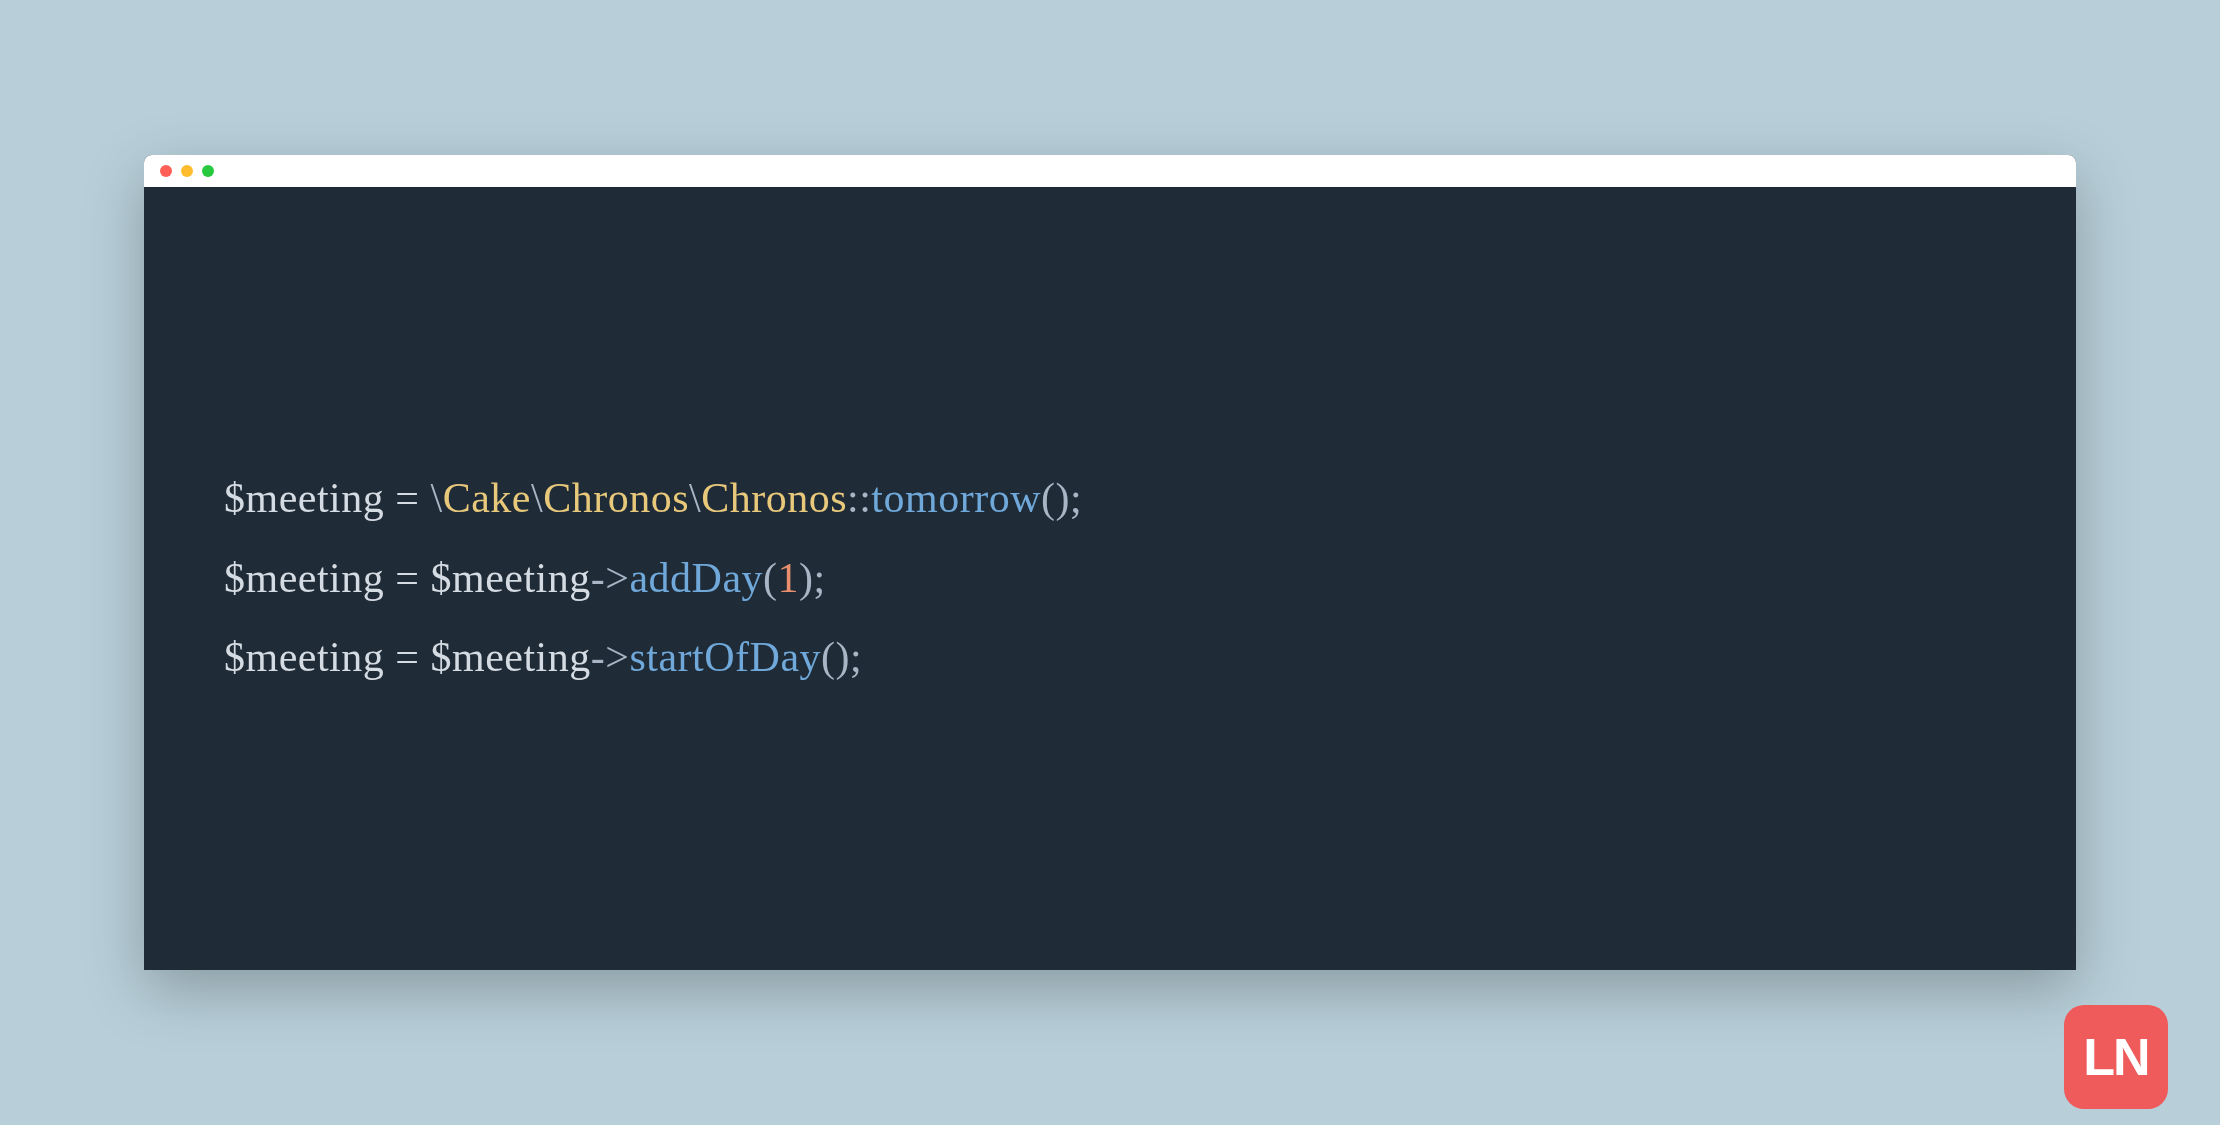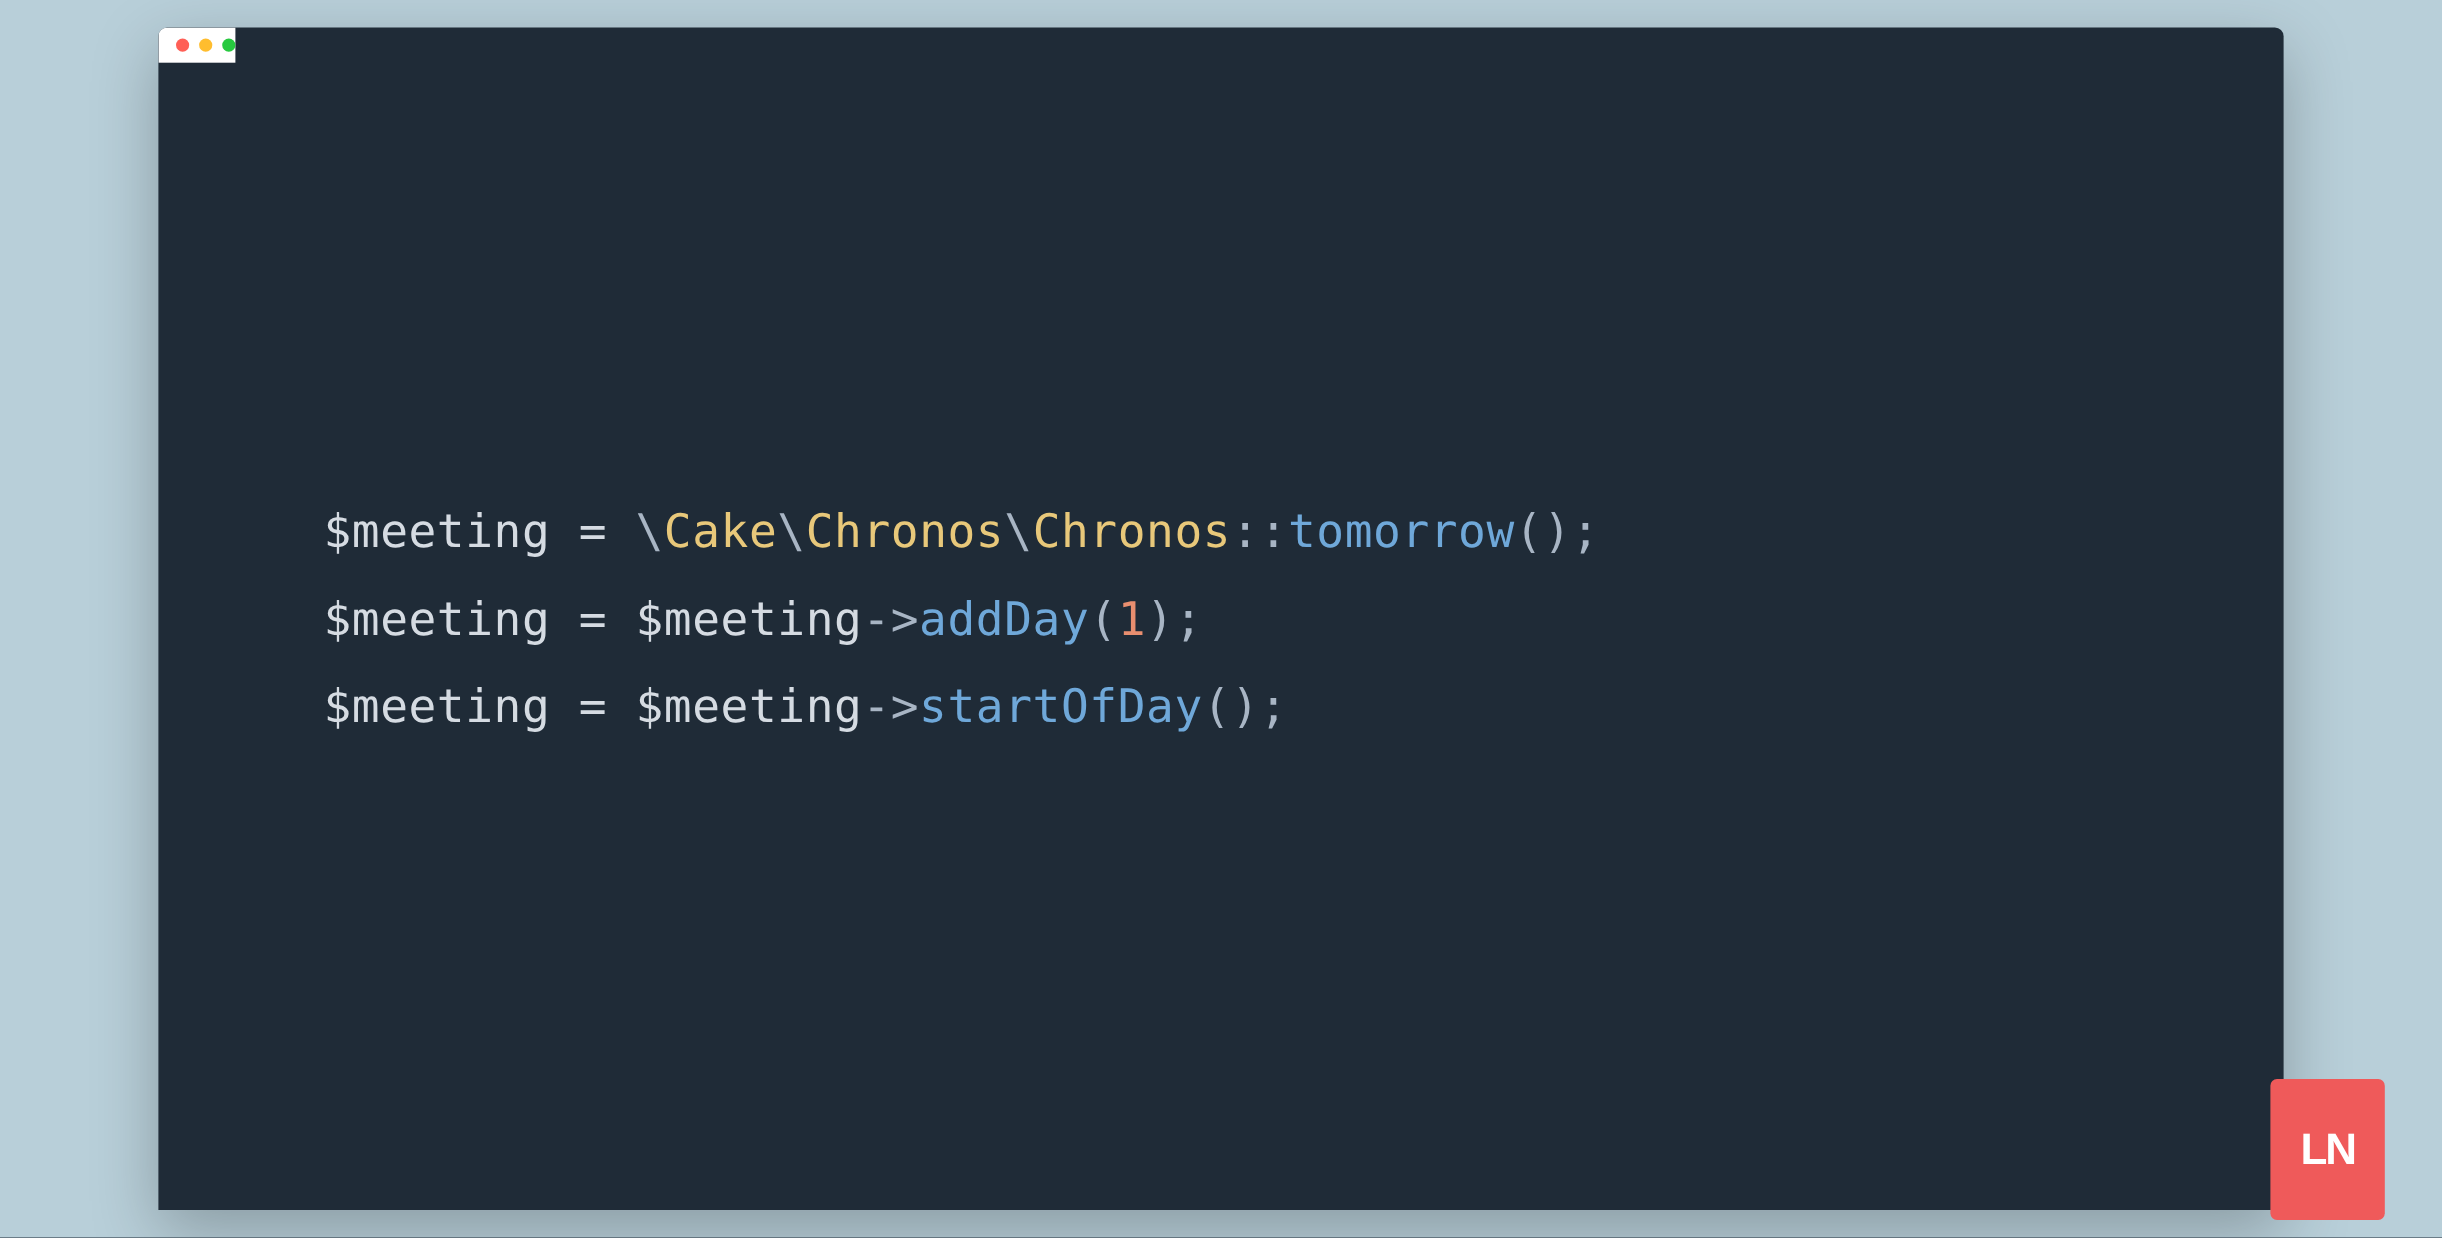--- a/index.html
+++ b/index.html
@@ -14,27 +14,28 @@
       height: 1125px;
       display: flex;
       align-items: center;
       justify-content: center;
       font-family: 'Menlo', 'Monaco', 'Consolas', monospace;
       position: relative;
     }
     
     .window {
       width: 1932px;
-      height: 1075px;
+      height: 815px;
       background: #1f2b37;
       border-radius: 8px 8px 0 0;
       box-shadow: 0 20px 60px rgba(0,0,0,0.25);
       overflow: hidden;
       display: flex;
-      flex-direction: row;
+      flex-direction: column;
+      font-family: Liberation Serif, serif;
     }
     
     .titlebar {
       height: 32px;
       background: #ffffff;
       display: flex;
       align-items: center;
       padding-left: 16px;
       gap: 9px;
     }
@@ -68,30 +69,30 @@
     .tok-punct { color: #a8b5c4; }
     .tok-ns { color: #e8c87a; }
     .tok-method { color: #6fa8d9; }
     .tok-num { color: #e88e6f; }
     
     .logo-badge {
       position: absolute;
       right: 52px;
       bottom: 16px;
       width: 104px;
-      height: 128px;
+      height: 104px;
       background: #ef5a5a;
-      border-radius: 6px;
+      border-radius: 20px;
       display: flex;
       align-items: center;
       justify-content: center;
       color: #ffffff;
       font-family: -apple-system, BlinkMacSystemFont, 'Segoe UI', sans-serif;
       font-weight: 600;
-      font-size: 40px;
+      font-size: 52px;
       letter-spacing: -2px;
     }
   </style>
 </head>
 <body>
 
 <div class="window">
   <div class="titlebar">
     <div class="traffic-light tl-close"></div>
     <div class="traffic-light tl-min"></div>

